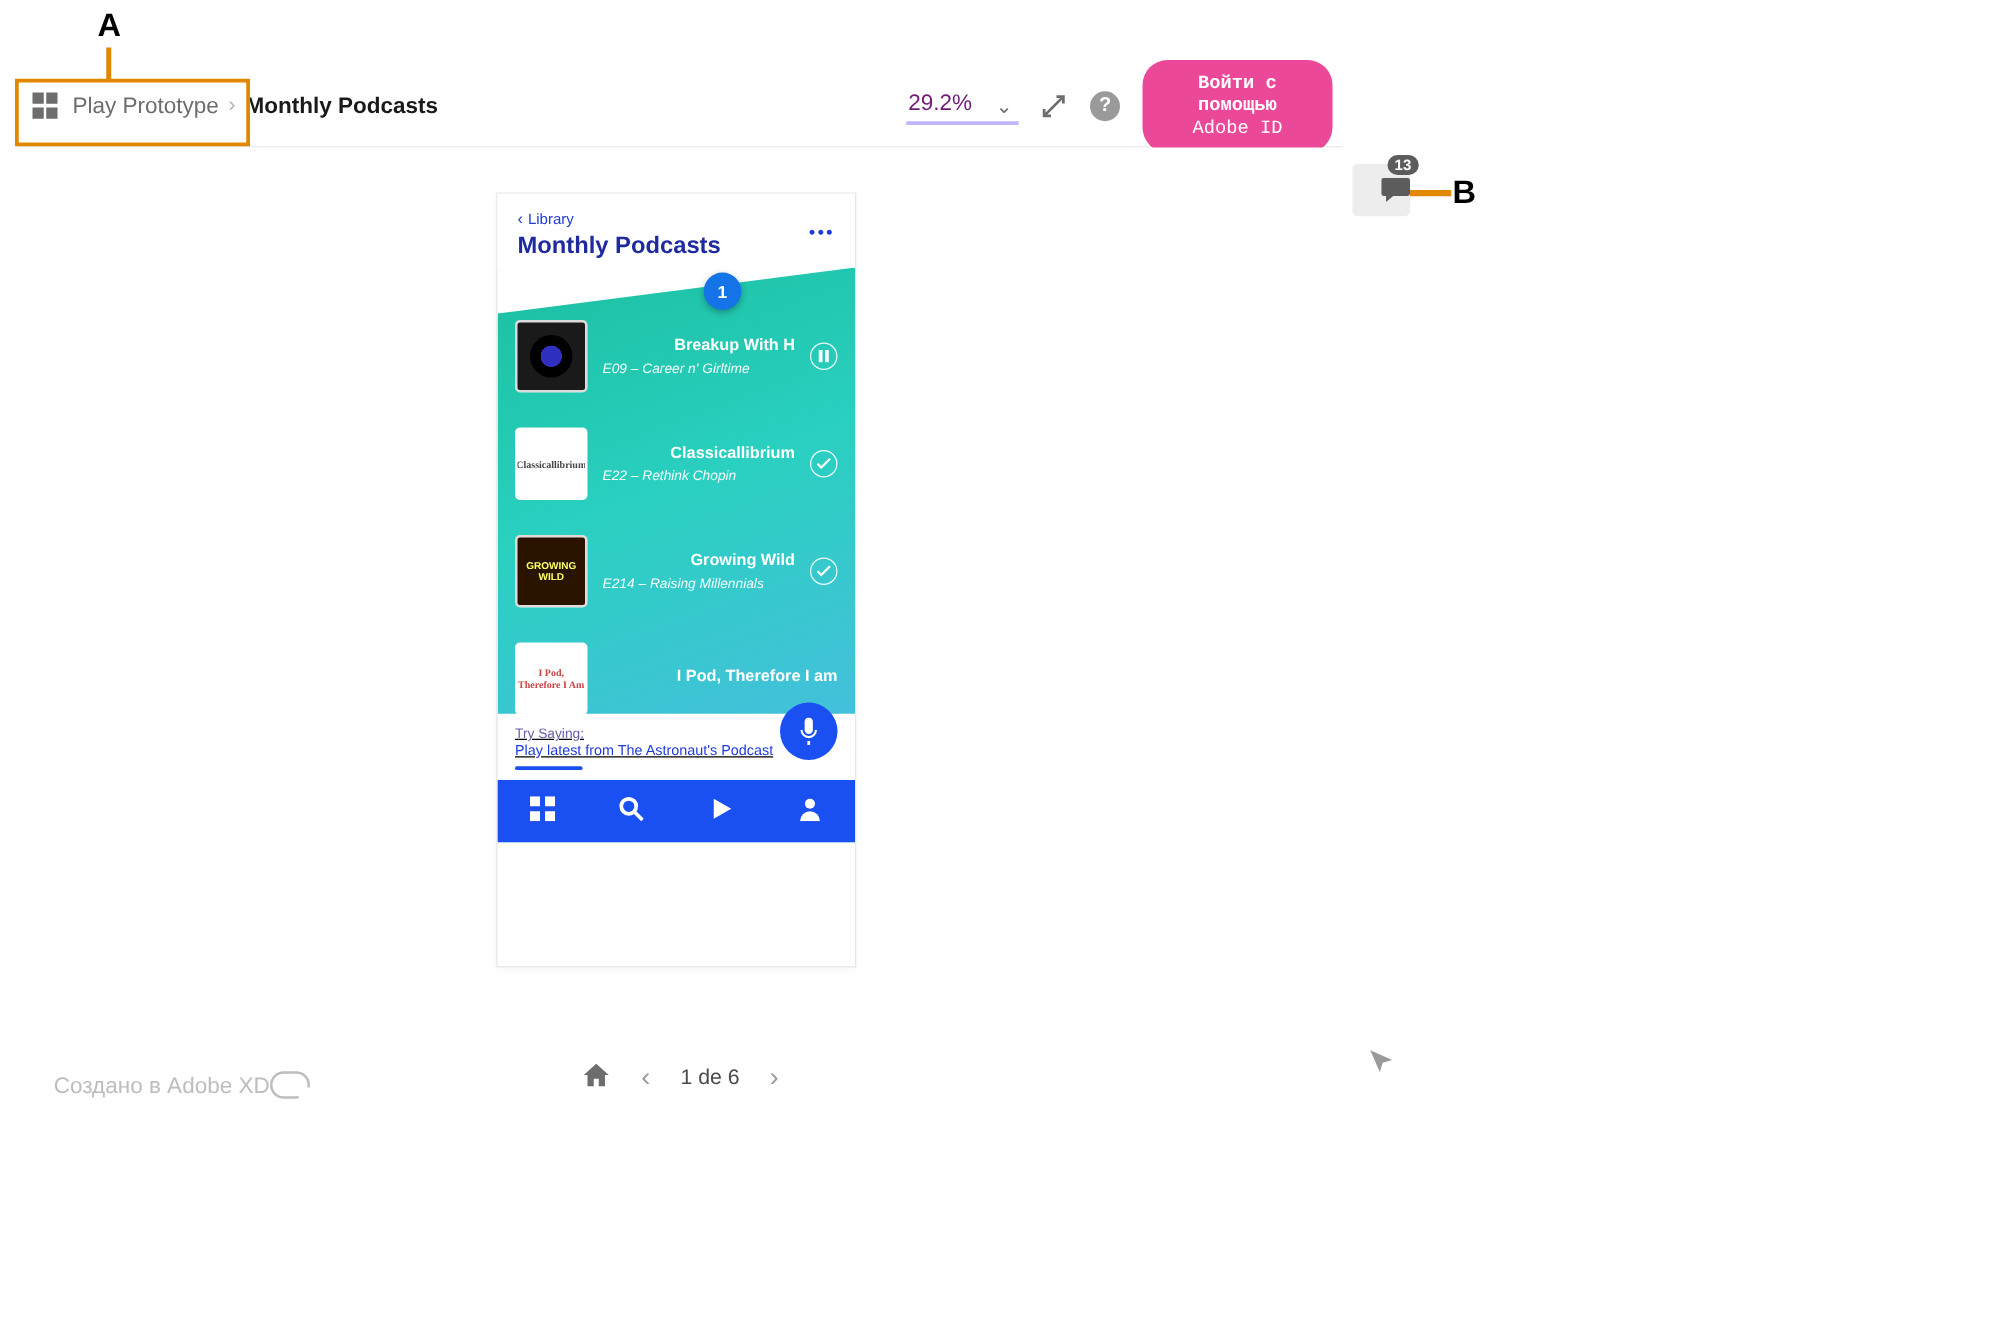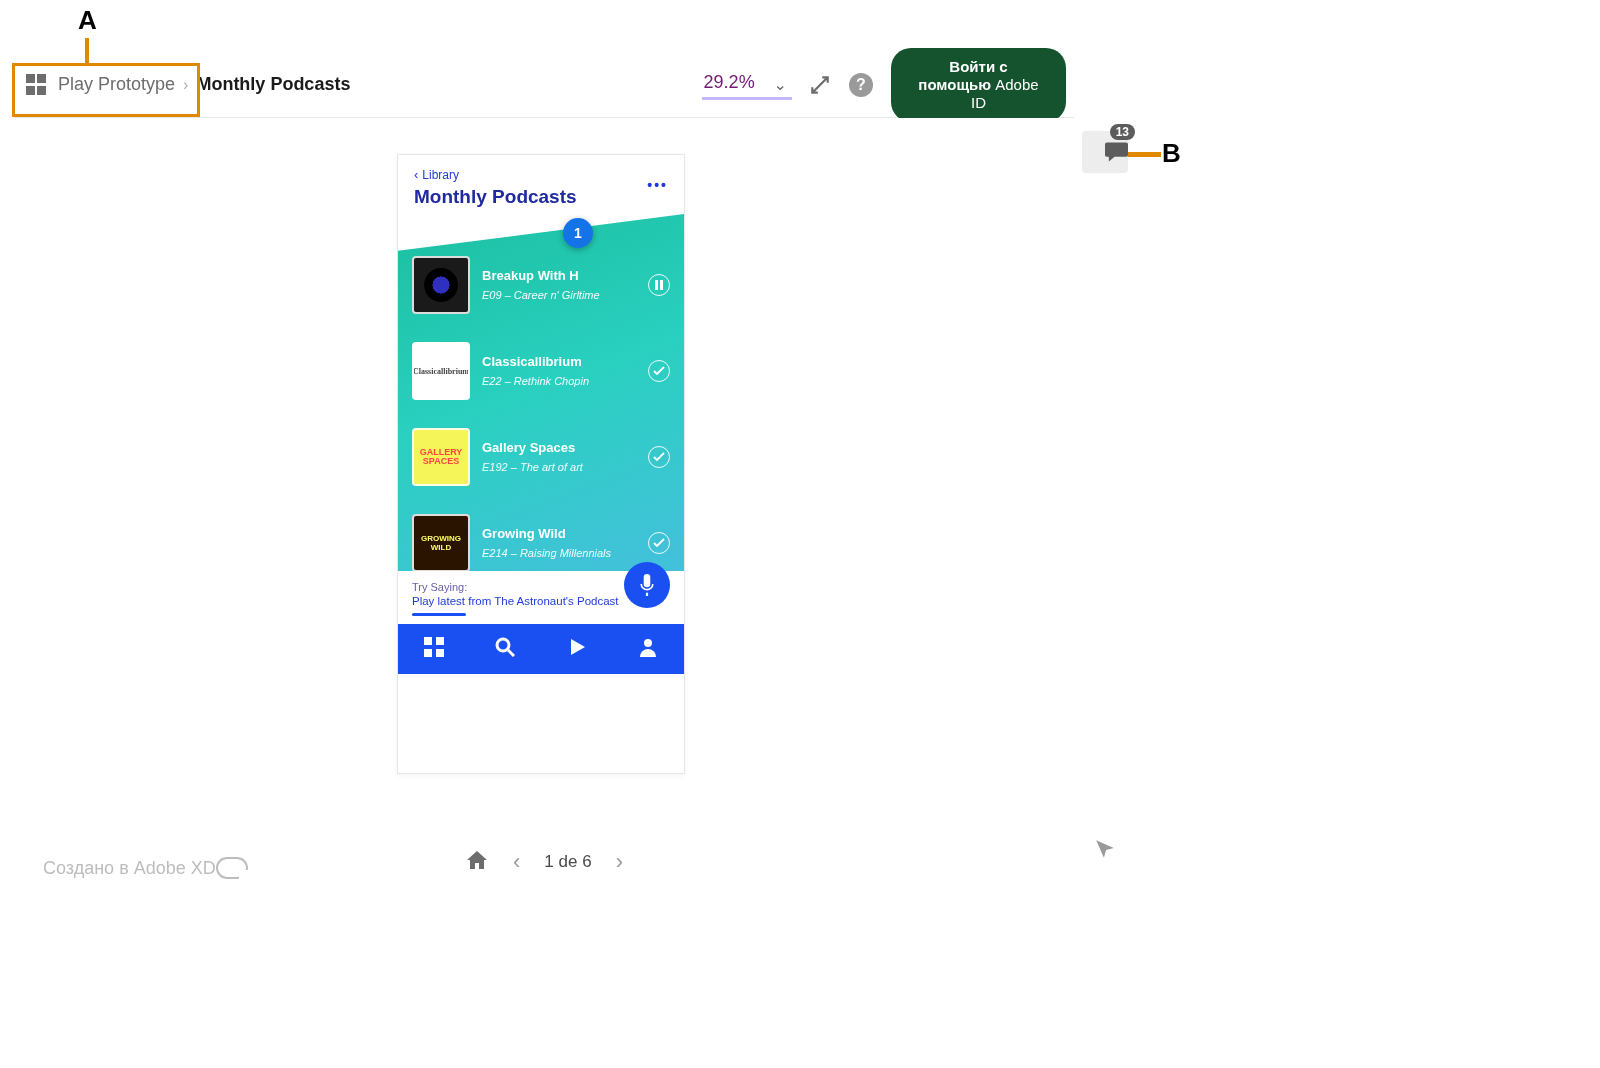--- a/index.html
+++ b/index.html
@@ -19,21 +19,21 @@
 .grid-icon { width:22px; height:22px; margin:0 10px 0 8px; display:flex; flex-wrap:wrap; gap:2px; }
 .grid-icon span { width:9px; height:9px; background:#6d6d6d; }
 .crumb-proj { color:#6d6d6d; font-size:18px; }
 .chev { margin:0 8px; color:#b0b0b0; font-size:16px; }
 .crumb-art { font-weight:700; font-size:18px; color:#1a1a1a; }
 .spacer { flex:1; }
 .zoom { font-size:18px; color:#701a75; margin-right:6px; border:none; border-bottom:3px solid #c4b5fd; background:transparent; padding:2px 22px 4px 2px; width:90px; }
 .chev-down { color:#6d6d6d; margin-right:22px; margin-left:-24px; pointer-events:none; }
 .fs-icon { width:22px; height:22px; margin-right:18px; color:#6d6d6d; }
 .help-icon { width:24px; height:24px; border-radius:50%; background:#9a9a9a; color:#fff; font-weight:700; font-size:16px; display:flex; align-items:center; justify-content:center; margin-right:18px; }
-.signin-btn { background:#14532d; color:#fff; font-size:15px; border:none; border-radius:20px; padding:10px 20px; line-height:1.2; cursor:pointer; width:175px; }
+.signin-btn { background:#ec4899; color:#fff; font-size:15px; border:none; border-radius:20px; padding:10px 20px; line-height:1.2; cursor:pointer; width:152px;font-family:Liberation Mono, monospace; }
 .signin-btn b { font-weight:700; }
 
 .canvas { position:relative; width:100%; height:720px; background:#fff; }
 
 .bottombar { height:48px; display:flex; align-items:center; justify-content:center; gap:24px; color:#6d6d6d; }
 .bottombar .home-icon svg { width:24px; height:24px; }
 .bottombar .nav-chev { font-size:22px; color:#9a9a9a; cursor:pointer; }
 .page-ind { font-size:17px; color:#4a4a4a; }
 
 .credit { position:absolute; left:29px; bottom:8px; color:#bdbdbd; font-size:18px; display:flex; align-items:center; }
@@ -60,30 +60,30 @@
 .grad { position:absolute; inset:0; background:linear-gradient(160deg,#1bbfa0 0%, #2ad0c0 40%, #4fb9e8 100%); clip-path: polygon(0 8%, 100% 0, 100% 100%, 0 100%); }
 .list { position:relative; padding:42px 14px 0; }
 .row { display:flex; align-items:center; gap:12px; margin-bottom:28px; position:relative; }
 .thumb { width:58px; height:58px; background:#ddd; border-radius:4px; flex-shrink:0; border:2px solid rgba(255,255,255,.85); display:flex; align-items:center; justify-content:center; font-size:8px; text-align:center; color:#333; font-weight:700; overflow:hidden; }
 .thumb.dark { background:#1a1a1a; }
 .thumb.yellow { background:#f5f55a; color:#f44; font-size:9px; line-height:1; padding:2px; }
 .thumb.white { background:#fff; font-family: "Times New Roman", serif; color:#444; }
 .thumb.ipod { background:#fff; color:#c44; font-family:"Times New Roman",serif; }
 .thumb.dark2 { background:#2a1400; color:#ff6; font-size:8px; }
 .meta { color:#fff; flex:1; min-width:0; }
-.pod-title { font-size:13px; font-weight:700; margin-bottom:6px; white-space:nowrap; overflow:hidden; text-overflow:ellipsis; }
+.pod-title { font-size:13px; font-weight:700; margin-bottom:6px; white-space:nowrap; overflow:hidden; text-overflow:ellipsis;text-align:right; }
 .pod-ep { font-size:11px; opacity:.95; line-height:1.25;font-style:italic; }
 .row-action { width:22px; height:22px; border:1.5px solid rgba(255,255,255,.9); border-radius:50%; color:#fff; display:flex; align-items:center; justify-content:center; font-size:11px; }
 
 .pin { position:absolute; left:165px; top:4px; width:30px; height:30px; border-radius:50%; background:#1473e6; color:#fff; font-weight:700; font-size:14px; display:flex; align-items:center; justify-content:center; z-index:5; box-shadow:0 2px 6px rgba(0,0,0,.3); }
 
 .voice-fab { position:absolute; right:14px; bottom:66px; width:46px; height:46px; border-radius:50%; background:#1a4ff2; display:flex; align-items:center; justify-content:center; z-index:4; }
 .voice-fab svg { width:18px; height:22px; fill:#fff; }
 
-.try-area { position:absolute; left:0; right:0; bottom:50px; padding:10px 14px 8px; background:#fff; }
+.try-area { position:absolute; left:0; right:0; bottom:50px; padding:10px 14px 8px; background:#fff;text-decoration:underline; }
 .try-label { font-size:11px; color:#6b5daa; }
 .try-text { font-size:11.5px; color:#1f3bdb; margin-top:2px; }
 .try-under { width:54px; height:3px; background:#1a4ff2; border-radius:2px; margin-top:6px; }
 
 .tabbar { position:absolute; left:0; right:0; bottom:0; height:50px; background:#1a4ff2; display:flex; align-items:center; justify-content:space-around; }
 .tabbar svg { width:20px; height:20px; fill:#fff; }
 </style>
 </head>
 <body>
 
@@ -168,32 +168,20 @@
                 <div class="pod-title">Classicallibrium</div>
                 <div class="pod-ep">E22 – Rethink Chopin</div>
               </div>
               <div class="row-action">
                 <svg width="12" height="10" viewBox="0 0 12 10">
                   <path d="M1 5l3 3 7-7" stroke="#fff" stroke-width="1.8" fill="none"></path>
                 </svg>
               </div>
             </div>
             <div class="row">
-              <div class="thumb yellow">GALLERY SPACES</div>
-              <div class="meta">
-                <div class="pod-title">Gallery Spaces</div>
-                <div class="pod-ep">E192 – The art of art</div>
-              </div>
-              <div class="row-action">
-                <svg width="12" height="10" viewBox="0 0 12 10">
-                  <path d="M1 5l3 3 7-7" stroke="#fff" stroke-width="1.8" fill="none"></path>
-                </svg>
-              </div>
-            </div>
-            <div class="row">
               <div class="thumb dark2">GROWING WILD</div>
               <div class="meta">
                 <div class="pod-title">Growing Wild</div>
                 <div class="pod-ep">E214 – Raising Millennials</div>
               </div>
               <div class="row-action">
                 <svg width="12" height="10" viewBox="0 0 12 10">
                   <path d="M1 5l3 3 7-7" stroke="#fff" stroke-width="1.8" fill="none"></path>
                 </svg>
               </div>

